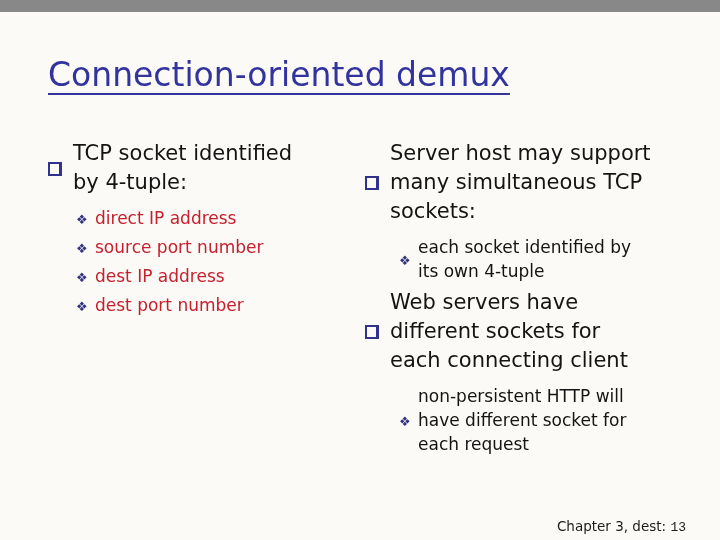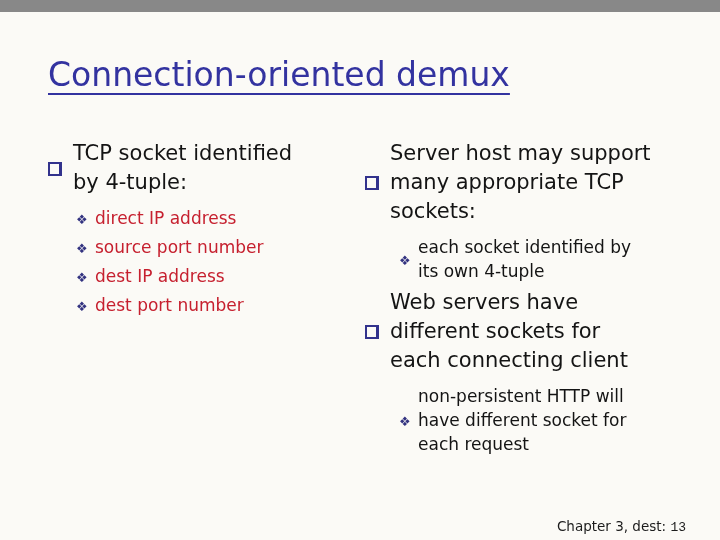--- a/index.html
+++ b/index.html
@@ -133,21 +133,21 @@
       </div>
 
 
     </div>
 
     <div class="column right">
 
       <div class="bullet-item level1">
         <span class="glyph-col"><span class="sq-glyph"></span></span>
         <span class="bullet-text">Server host may support
-many appropriate TCP
+many simultaneous TCP
 sockets:</span>
       </div>
 
       <div class="bullet-item level2">
         <span class="glyph-col"><span class="diamond-glyph">❖</span></span>
         <span class="bullet-text">each socket identified by
 its own 4-tuple</span>
       </div>
 
       <div class="bullet-item level1">

